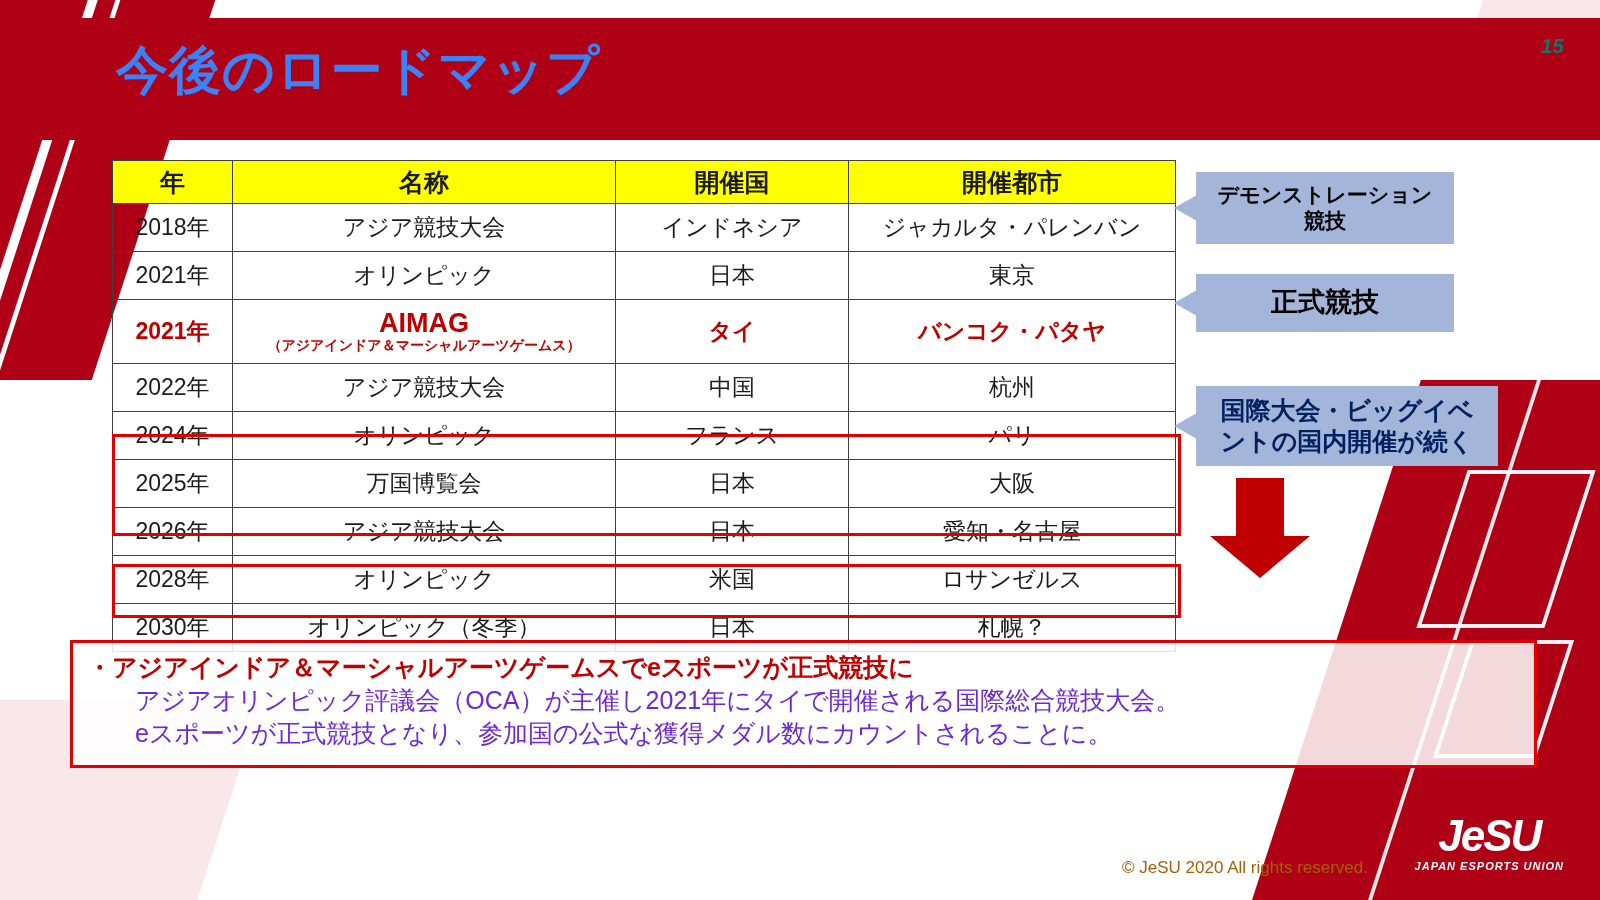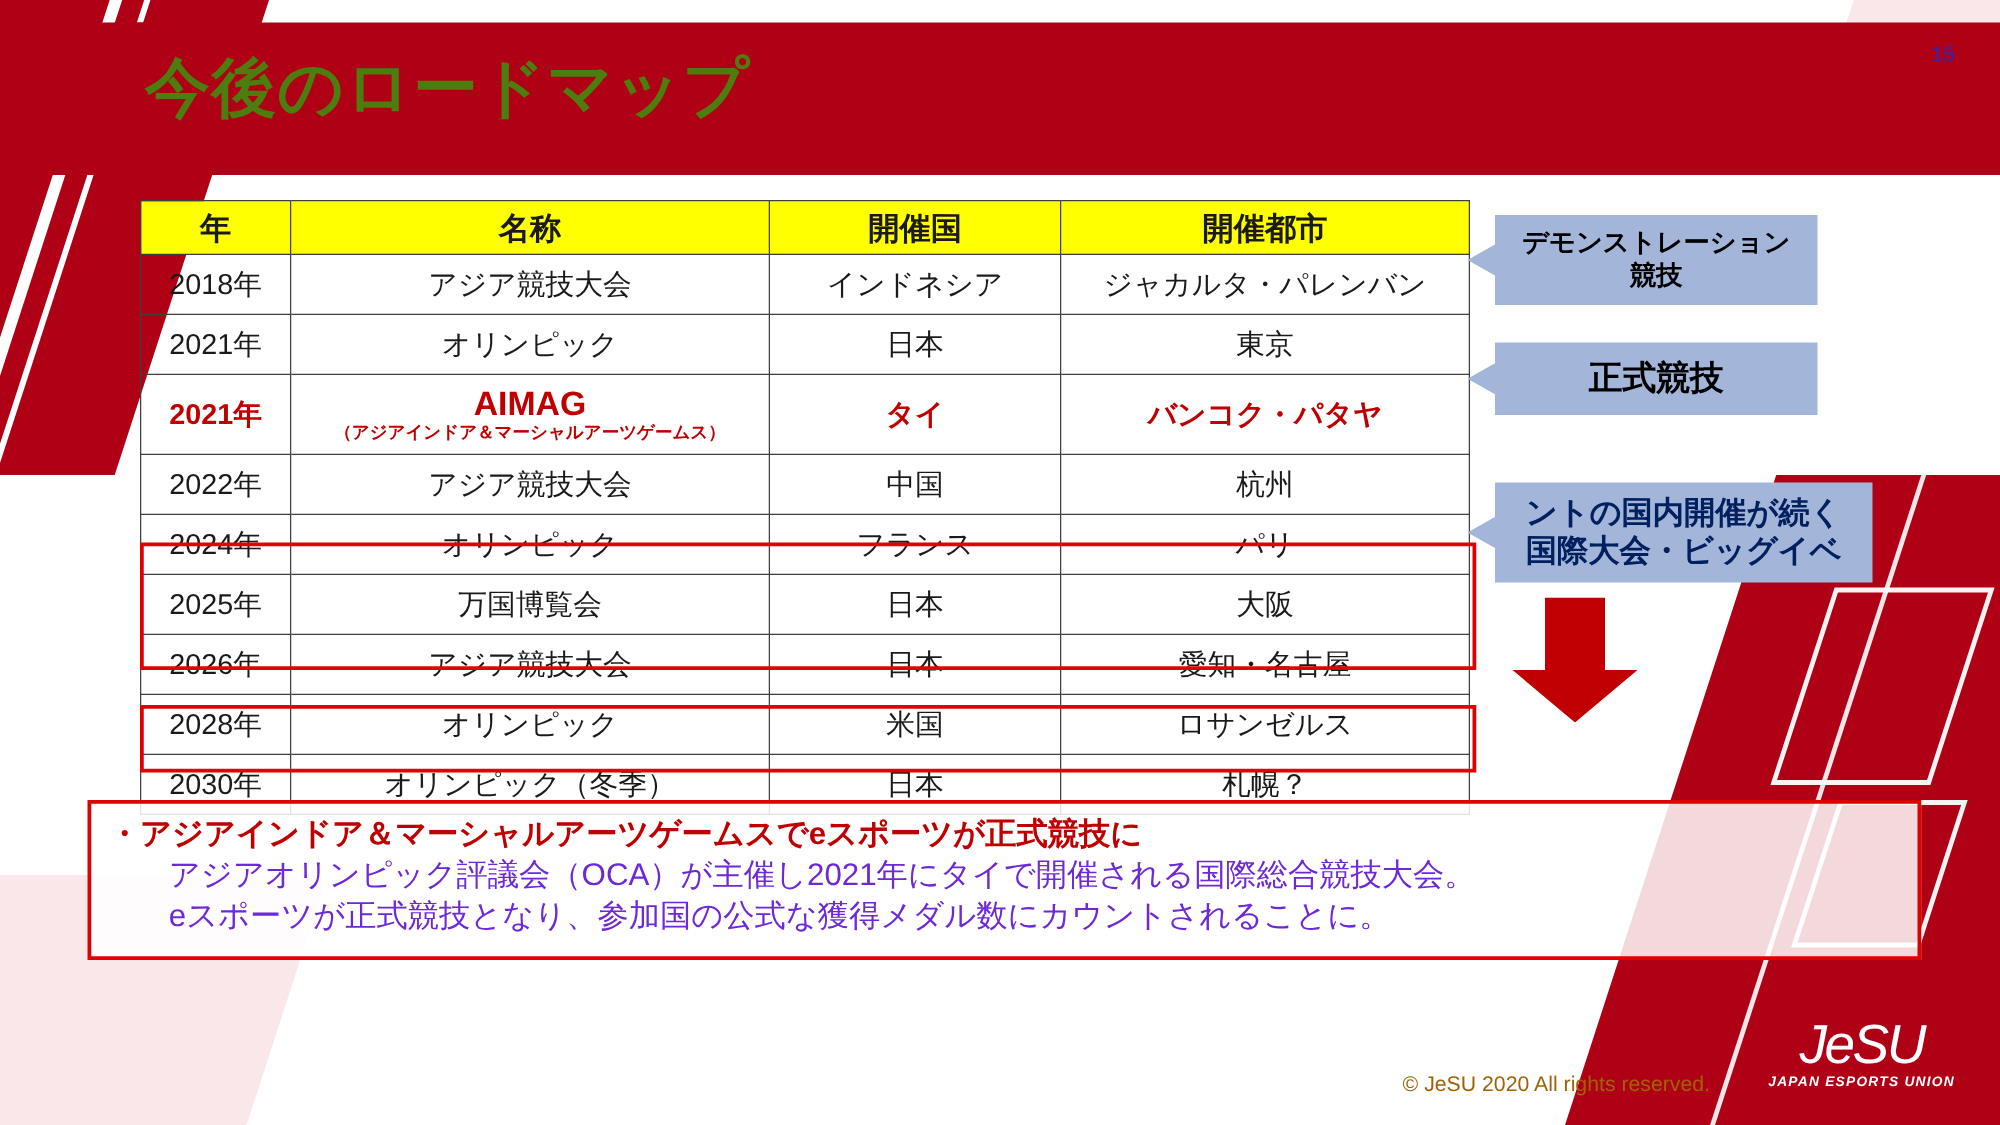--- a/index.html
+++ b/index.html
@@ -120,33 +120,34 @@
     height: 122px;
     background: #b00016;
     transform: skewX(-18deg);
   }
   .title-text {
     position: absolute;
     left: 116px;
     top: 36px;
     font-size: 52px;
     font-weight: bold;
-    color: #4d7c0f;
+    color: #3b82f6;
     letter-spacing: 1px;
     z-index: 5;
     white-space: nowrap;
   }
   .page-number {
     position: absolute;
     right: 36px;
     top: 34px;
-    font-size: 17px;
-    font-weight: bold;
-    color: #4c1d95;
+    font-size: 21px;
+    font-weight: bold;
+    color: #0f766e;
     z-index: 6;
+    font-style: italic;
   }
 
   
   .table-wrap {
     position: absolute;
     left: 112px;
     top: 160px;
     width: 1063px;
     z-index: 4;
   }
@@ -295,21 +296,21 @@
   .logo {
     position: absolute;
     right: 36px;
     bottom: 28px;
     z-index: 7;
     text-align: center;
     color: #ffffff;
   }
   .logo-main {
     font-size: 44px;
-    font-weight: normal;
+    font-weight: bold;
     font-style: italic;
     letter-spacing: -2px;
     line-height: 1;
   }
   .logo-sub {
     font-size: 11px;
     font-weight: bold;
     font-style: italic;
     letter-spacing: 1px;
     margin-top: 2px;
@@ -424,22 +425,22 @@
   </div>
 
   <div class="callout callout-2">
     <span class="tail"></span>
     <div>正式競技</div>
   </div>
 
   <div class="callout callout-3">
     <span class="tail"></span>
     <div>
+      <div>国際大会・ビッグイベ</div>
       <div>ントの国内開催が続く</div>
-      <div>国際大会・ビッグイベ</div>
     </div>
   </div>
 
   <svg class="down-arrow" viewBox="0 0 110 100">
     <polygon points="28,0 76,0 76,58 102,58 52,100 2,58 28,58" fill="#c00000"></polygon>
   </svg>
 
   <div class="note-box">
     <div class="note-head">・アジアインドア＆マーシャルアーツゲームスでeスポーツが正式競技に</div>
     <div class="note-line">アジアオリンピック評議会（OCA）が主催し2021年にタイで開催される国際総合競技大会。</div>

